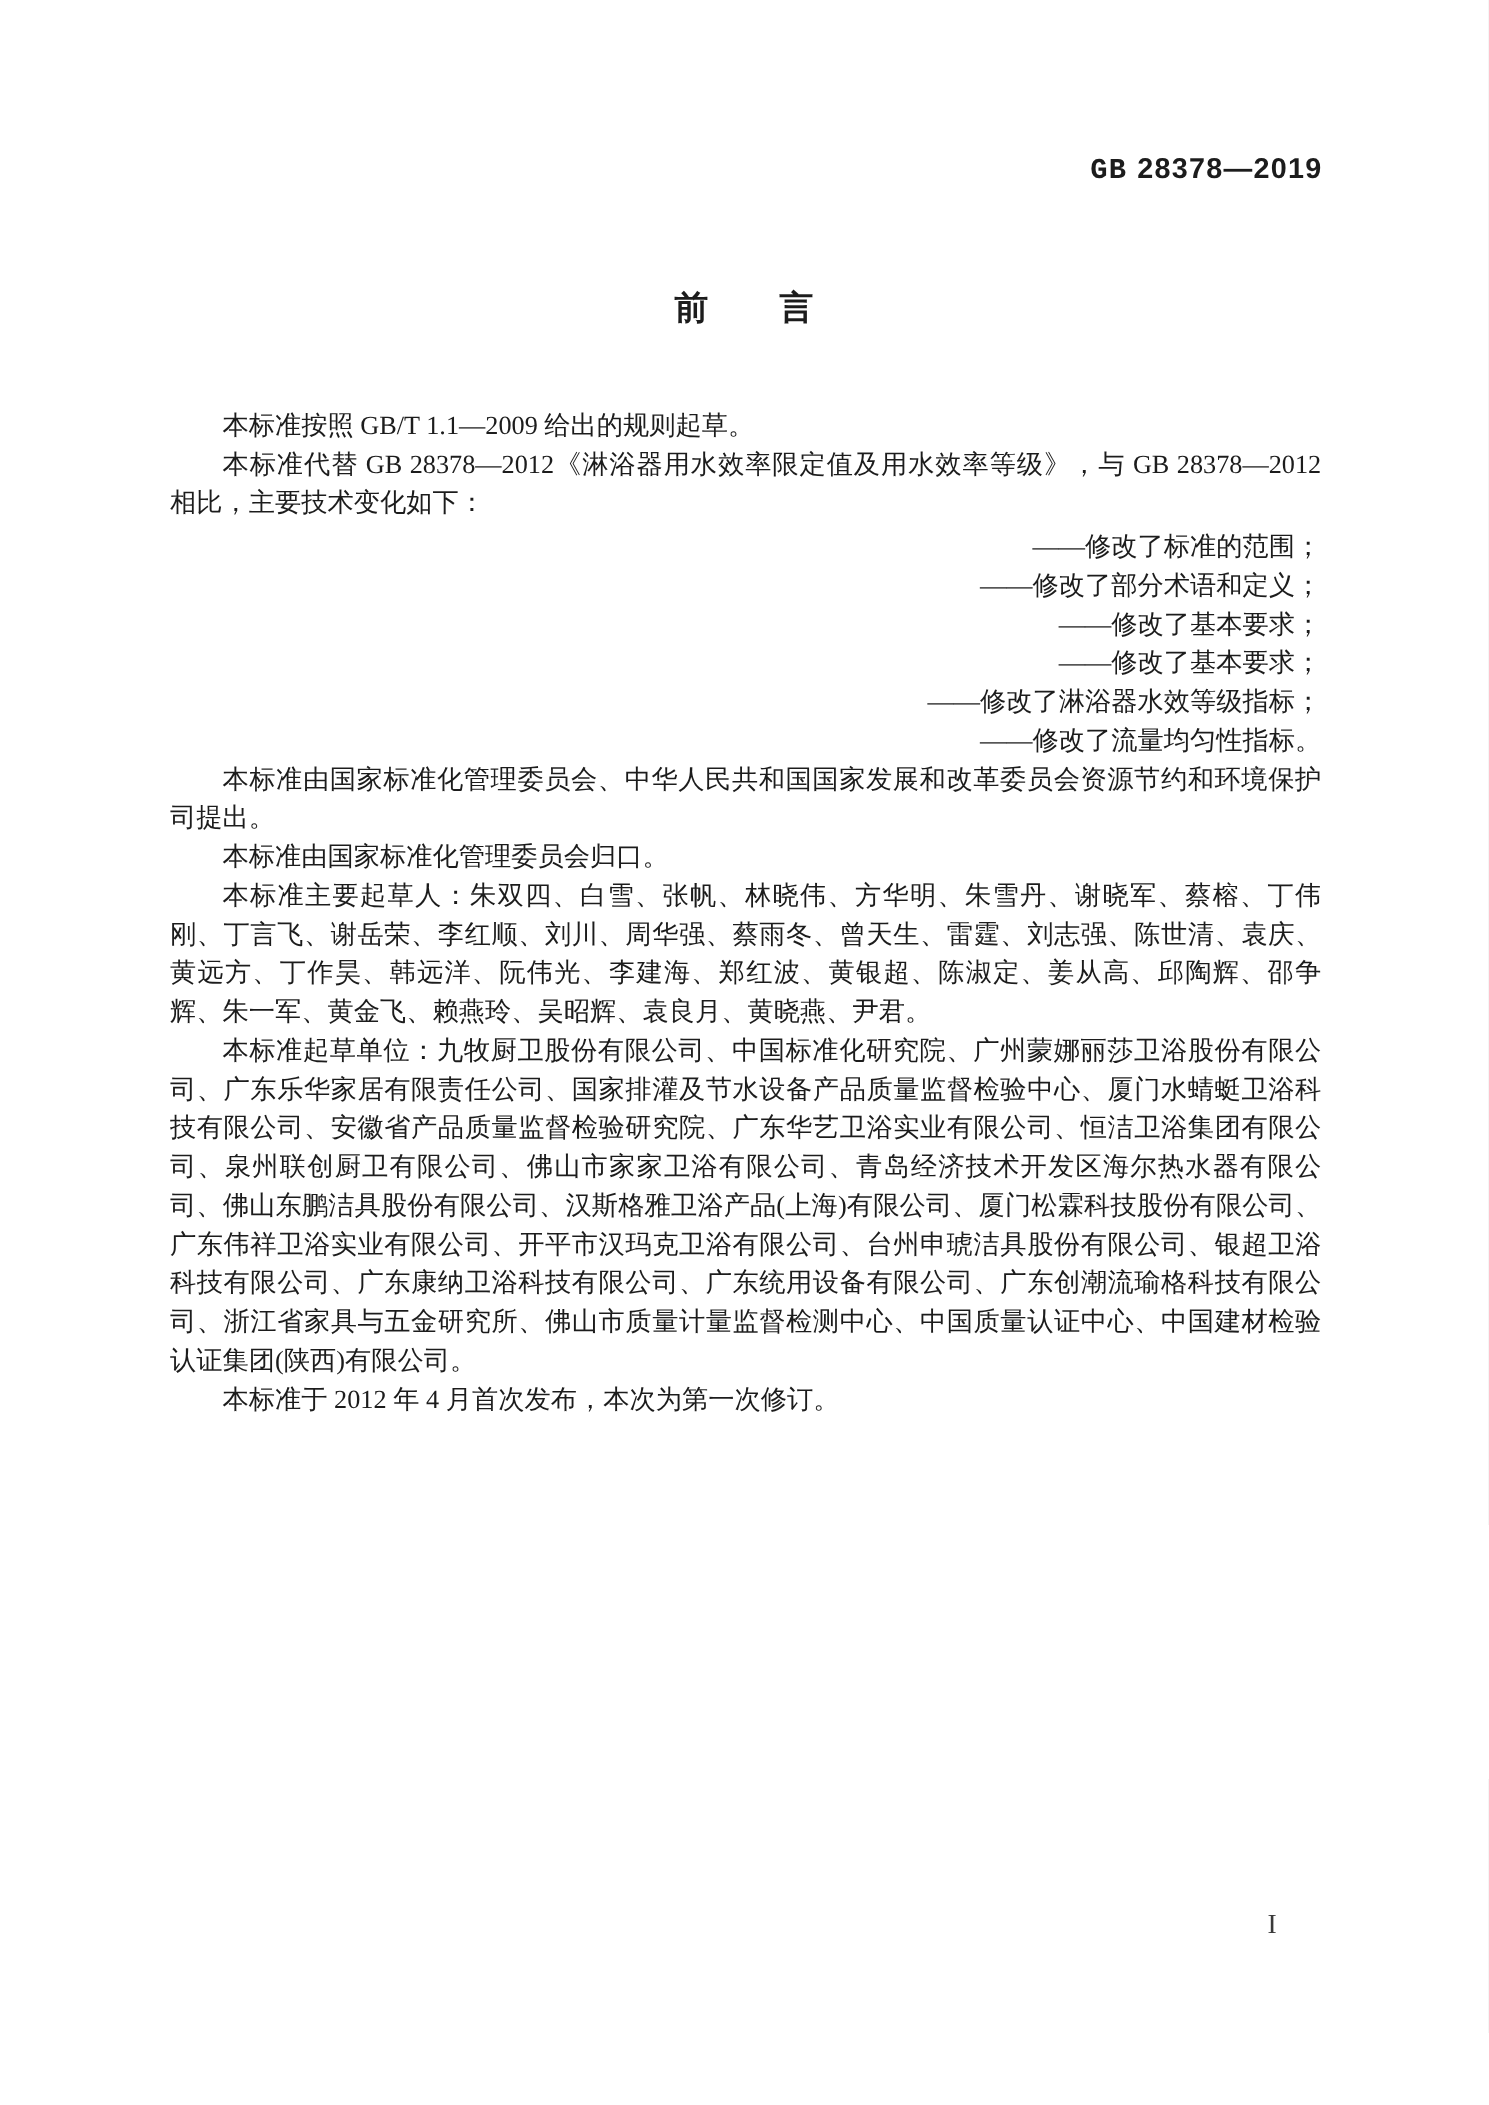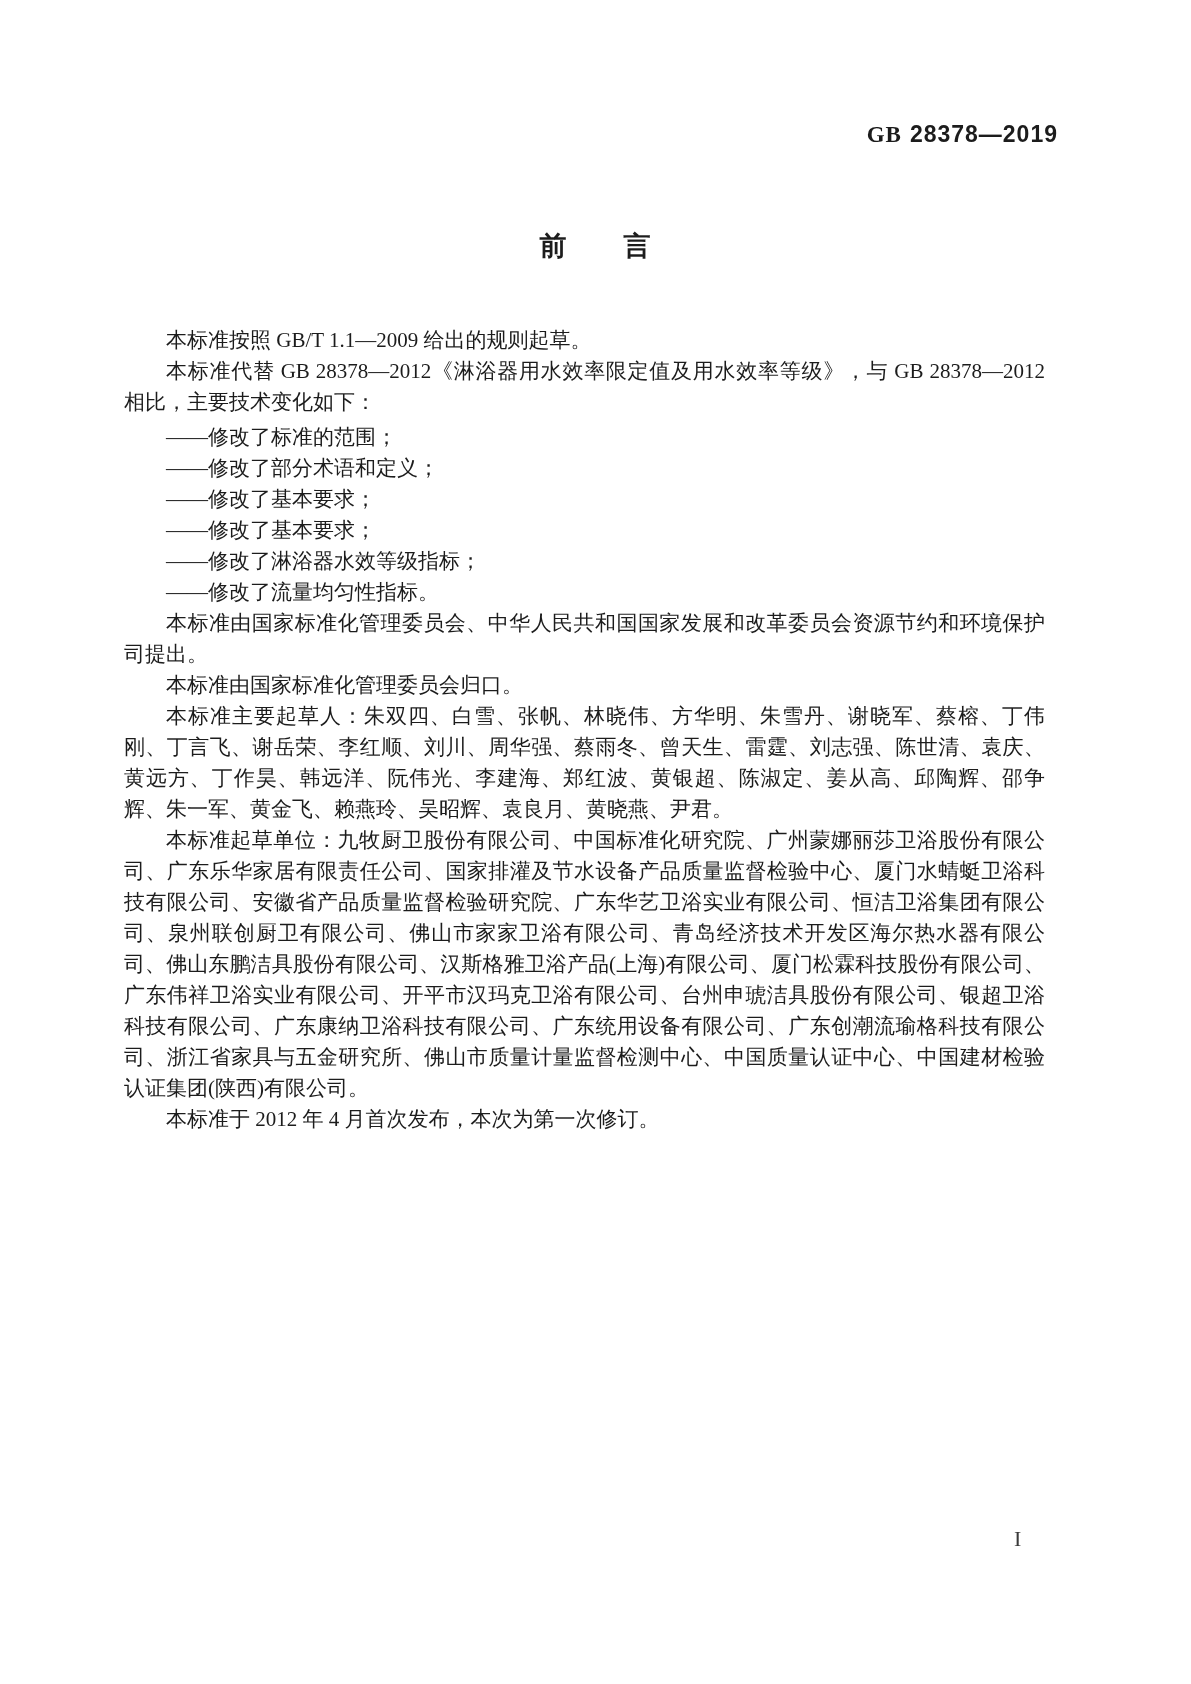--- a/index.html
+++ b/index.html
@@ -21,21 +21,21 @@
     position: absolute;
     top: 121px;
     right: 133px;
     font-size: 23px;
     line-height: 26px;
     white-space: nowrap;
   }
   .doc-header .code {
     font-weight: bold;
     letter-spacing: 1px;
-    font-family: Liberation Serif, serif;
+    font-family: Liberation Mono, monospace;
   }
   .doc-header .num {
     font-family: "Liberation Sans", "DejaVu Sans", sans-serif;
     font-weight: 700;
     letter-spacing: 1px;
     margin-left: 8px;
   }
   .doc-title {
     position: absolute;
     top: 230px;
@@ -43,36 +43,36 @@
     width: 100%;
     text-align: center;
     font-size: 27px;
     line-height: 32px;
     font-weight: bold;
     letter-spacing: 1px;
   }
   .content {
     position: absolute;
     top: 325px;
-    left: 124px;
+    left: 136px;
     width: 921px;
     font-size: 21px;
     line-height: 31px;
     text-align: justify;
   }
   .content p {
     margin: 0;
     text-indent: 2em;
   }
   .changes {
     margin-top: 4px;
   }
   .change-item {
     padding-left: 2em;
-    text-align: left;
+    text-align: right;
   }
   .p-proposed { margin-top: 6px; }
   .p-history  { margin-top: 5px; }
   .page-footer {
     position: absolute;
     top: 1527px;
     left: 1014px;
     font-size: 22px;
     line-height: 24px;
     color: #3a3a3a;

